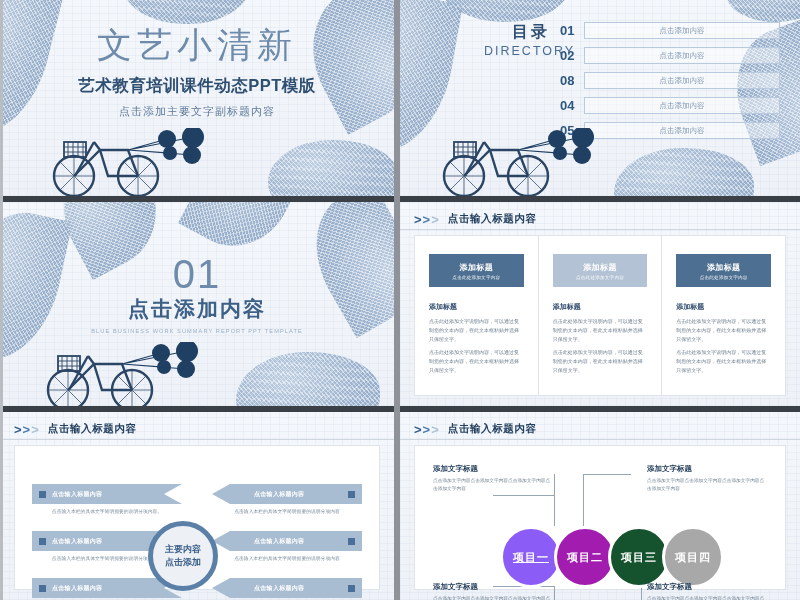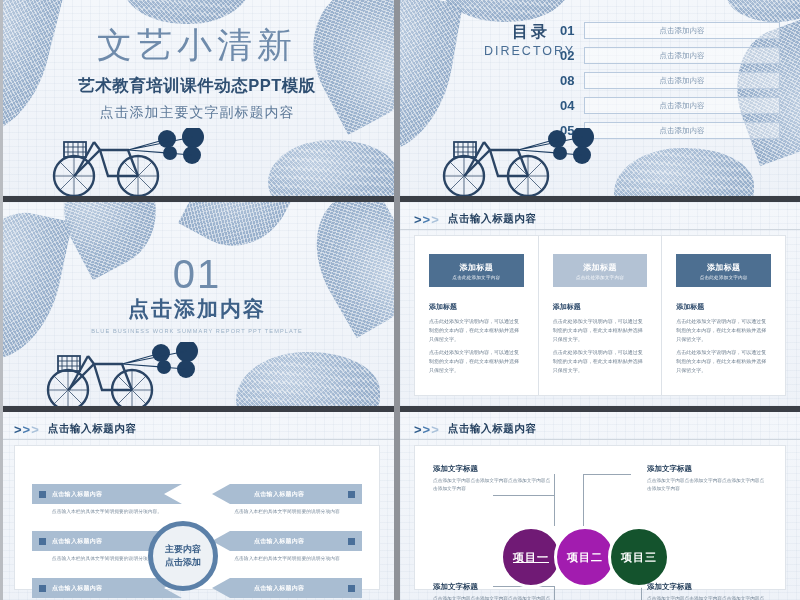--- a/index.html
+++ b/index.html
@@ -60,21 +60,21 @@
   
   .t1-wrap{ position:absolute; left:0; right:0; top:22px; text-align:center; }
   .t1-main{
     font-size:35px; letter-spacing:5px; color:#6f8bab;
     font-family:"Liberation Serif", serif; font-weight:400;
   }
   .t1-sub{
     margin-top:6px; font-size:16.5px; font-weight:bold; color:#2f4f72;
     letter-spacing:.5px;
   }
-  .t1-tag{ margin-top:7px; font-size:14px; color:#5e7a99; letter-spacing:1px; }
+  .t1-tag{ margin-top:7px; font-size:11px; color:#5e7a99; letter-spacing:1px; }
 
   
   .dir-label{ position:absolute; left:84px; top:22px; text-align:right; width:66px; }
   .dir-cn{ font-size:16px; font-weight:bold; color:#2f4f72; letter-spacing:3px;
            font-family:"Liberation Serif", serif;}
   .dir-en{ font-size:12.5px; color:#486d94; letter-spacing:2px; margin-top:1px; }
   .dir-list{ position:absolute; left:160px; top:22px; width:220px; }
   .dir-row{ display:flex; align-items:center; height:17px; margin-bottom:8px; }
   .dir-num{ font-size:13px; font-weight:bold; color:#2e5881; width:24px;
             font-family:"Liberation Sans", sans-serif; }
@@ -433,28 +433,31 @@
 
       <div class="lead" style="left:78px;top:28px;width:62px;height:22px;border-width:0 0 1px 0;"></div>
       <div class="lead" style="left:139px;top:28px;width:1px;height:52px;border-width:0 0 0 1px;"></div>
       <div class="lead" style="left:168px;top:28px;width:1px;height:52px;border-width:0 0 0 1px;"></div>
       <div class="lead" style="left:168px;top:28px;width:48px;height:1px;border-width:1px 0 0 0;"></div>
       <div class="lead" style="left:139px;top:140px;width:1px;height:36px;border-width:0 0 0 1px;"></div>
       <div class="lead" style="left:78px;top:140px;width:62px;height:1px;border-width:1px 0 0 0;"></div>
       <div class="lead" style="left:226px;top:140px;width:1px;height:36px;border-width:0 0 0 1px;"></div>
 
       <div class="circ-row">
-        <div class="circ" style="background:#701a75;text-decoration:underline;">
+        <div class="circ" style="background:#8b5cf6;text-decoration:underline;">
           <span>项目一</span>
         </div>
         <div class="circ" style="background:#a21caf;">
           <span>项目二</span>
         </div>
         <div class="circ" style="background:#14532d;font-family:Liberation Serif, serif;">
           <span>项目三</span>
+        </div>
+        <div class="circ" style="background:#a8a8a8;">
+          <span>项目四</span>
         </div>
       </div>
 
       <div class="cap" style="left:18px;top:18px;">
         <div class="cap-t">添加文字标题</div>
         <div class="cap-p">点击添加文字内容点击添加文字内容点击添加文字内容点击添加文字内容</div>
       </div>
       <div class="cap" style="left:18px;top:136px;">
         <div class="cap-t">添加文字标题</div>
         <div class="cap-p">点击添加文字内容点击添加文字内容点击添加文字内容点击添加文字内容</div>

